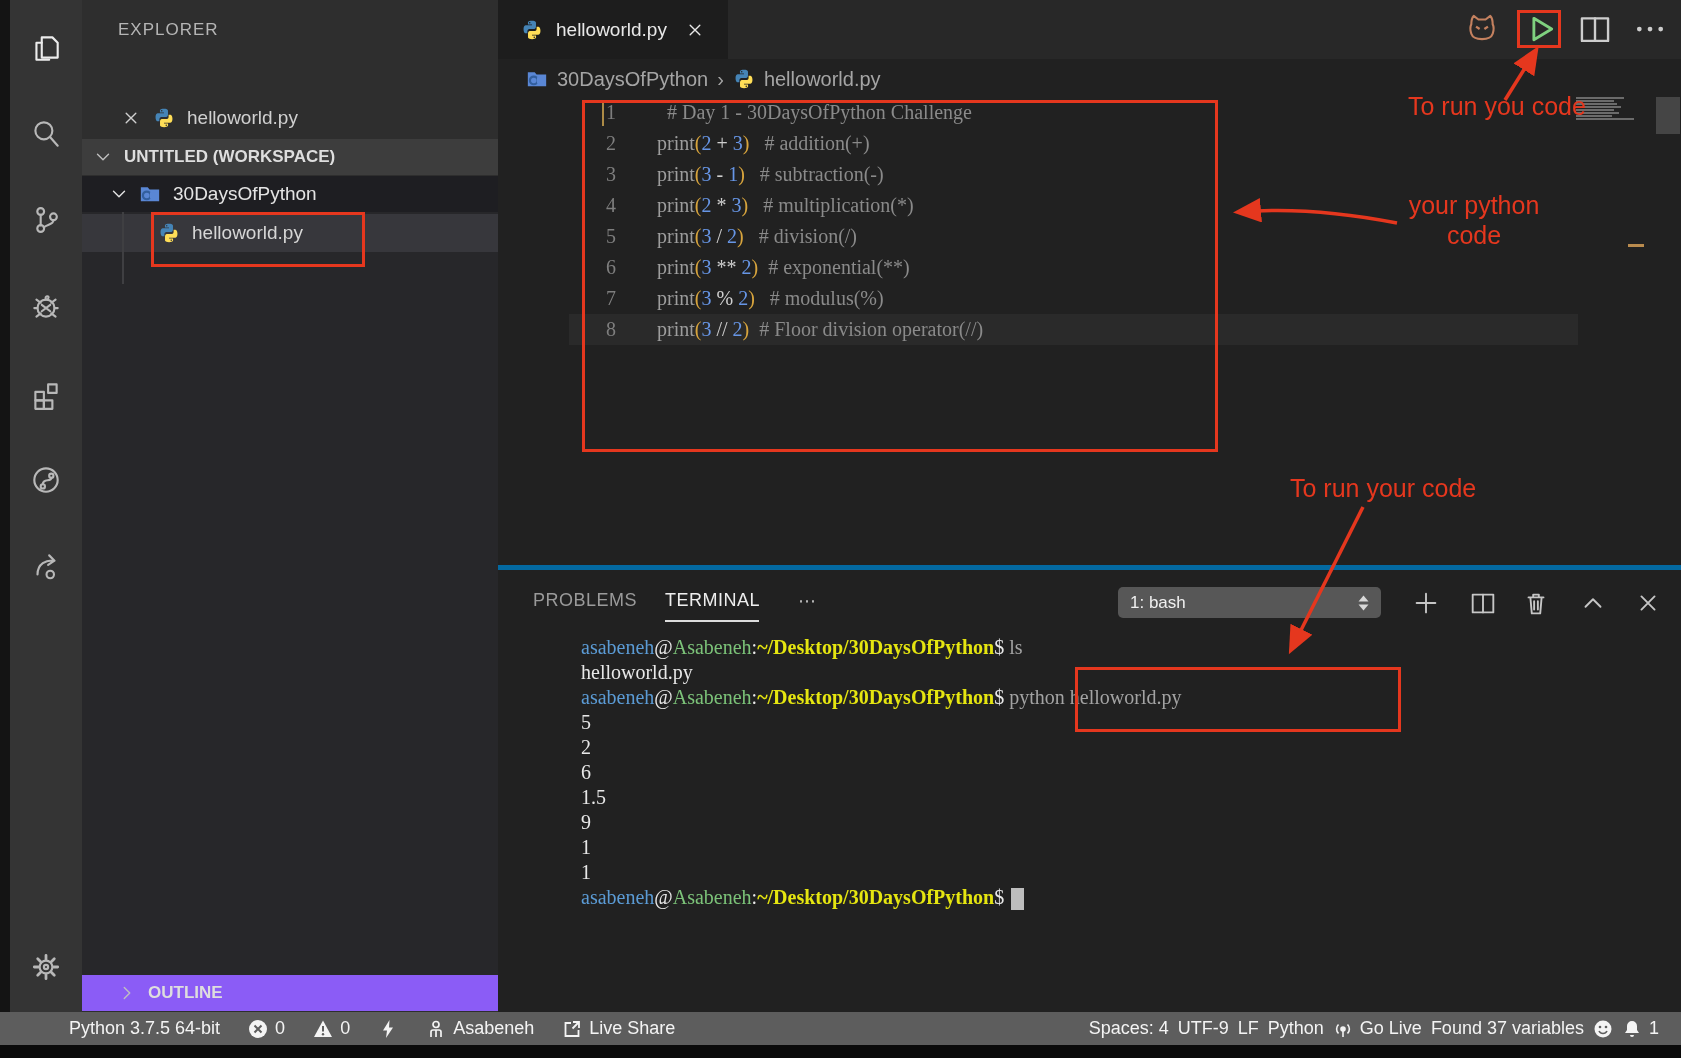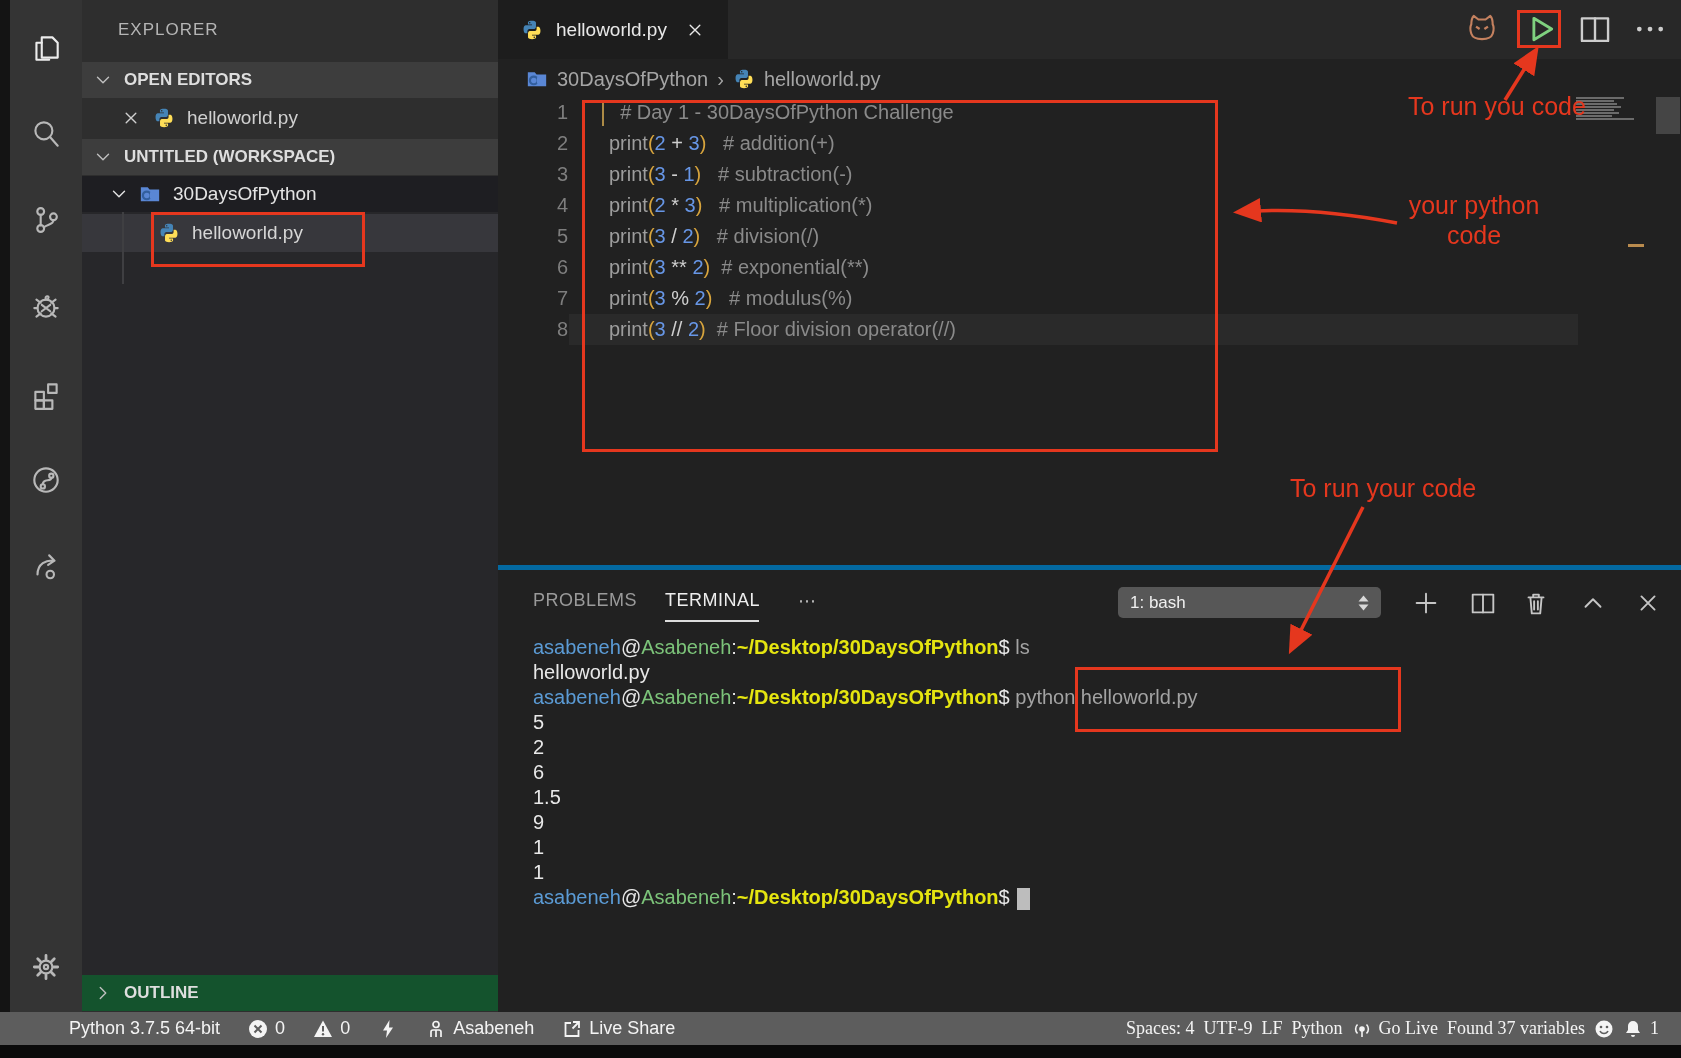--- a/index.html
+++ b/index.html
@@ -2,40 +2,40 @@
 <html><head>
 <meta charset="utf-8">
 <style>
   * { margin:0; padding:0; box-sizing:border-box; }
   html,body { background:#000; }
   #app {
     position:relative; width:1681px; height:1058px; overflow:hidden;
     font-family:"Liberation Sans", sans-serif; background:#212121;
     -webkit-font-smoothing:antialiased;
   }
-  .mono { font-family:Liberation Sans, sans-serif; }
+  .mono { font-family:Liberation Serif, serif;margin-left:48px; }
 
   
   #edge-strip { position:absolute; left:0; top:0; width:10px; height:1012px; background:#141414; }
   #activity-bar { position:absolute; left:10px; top:0; width:72px; height:1012px; background:#343434; }
   .act-icon { position:absolute; left:17px; width:38px; height:38px; display:flex; align-items:center; justify-content:center; color:#b8b8b8; }
   .act-icon svg { width:34px; height:34px; }
   .act-icon.active { color:#ececec; }
 
   
   #sidebar { position:absolute; left:82px; top:0; width:416px; height:1012px; background:#2e2e2e; color:#c6c6c6; }
   #sidebar-title { position:absolute; left:36px; top:20px; font-size:17px; letter-spacing:1px; color:#b5b5b5; }
   .side-band { position:absolute; left:0; width:416px; height:36px; background:#3d3d3d; display:flex; align-items:center; color:#dedede; font-weight:bold; font-size:17px; }
   .side-band .chev { margin:0 10px 0 10px; color:#c0c0c0; }
   #open-editor-row { position:absolute; left:0; top:100px; width:416px; height:36px; display:flex; align-items:center; font-size:19px; color:#d0d0d0; }
   #tree-area { position:absolute; left:0; top:176px; width:416px; height:799px; background:#27272a; }
   #folder-row { position:absolute; left:0; top:0; width:416px; height:36px; background:#1e1e22; display:flex; align-items:center; font-size:19px; color:#e4e4e4; }
   #tree-file-row { position:absolute; left:0; top:38px; width:416px; height:38px; background:#37373c; display:flex; align-items:center; font-size:19px; color:#d6d6d6; }
   #indent-guide { position:absolute; left:40px; top:36px; width:2px; height:72px; background:#3f3f42; }
-  #outline-band { position:absolute; top:975px; background:#14532d; }
+  #outline-band { position:absolute; top:975px; background:#8b5cf6;padding-left:24px; }
   .icon16 { width:22px; height:22px; display:inline-flex; }
   .icon16 svg { width:22px; height:22px; }
 
   
   #tabstrip { position:absolute; left:498px; top:0; width:1183px; height:59px; background:#282828; }
   #tab-active { position:absolute; left:0; top:0; width:230px; height:59px; background:#1d1d1d; display:flex; align-items:center; color:#e8e8e8; font-size:19px; }
   .top-icon { position:absolute; top:10px; width:38px; height:38px; display:flex; align-items:center; justify-content:center; color:#cdcdcd; }
   #editor { position:absolute; left:498px; top:59px; width:1183px; height:506px; background:#212121; }
   #breadcrumb { position:absolute; left:28px; top:4px; height:32px; display:flex; align-items:center; gap:9px; color:#a5a5a5; font-size:20px; }
   #line-highlight { position:absolute; left:71px; top:255px; width:1009px; height:31px; background:#2a2a2a; }
@@ -58,21 +58,21 @@
   #shell-select .updown { margin-left:auto; display:flex; flex-direction:column; gap:2px; }
   .ptool { position:absolute; top:18px; width:30px; height:30px; display:flex; align-items:center; justify-content:center; color:#c6c6c6; }
   #terminal-body { position:absolute; left:35px; top:65px; font-size:20px; line-height:25px; color:#e6e6e6; white-space:pre; }
   .t-user { color:#5b9bd5; } .t-host { color:#7cc379; } .t-path { color:#e5e510; font-weight:bold; }
   .t-plain { color:#e8e8e8; } .t-cmd { color:#a3a3a3; }
   .t-cursor { display:inline-block; width:13px; height:22px; background:#bdbdbd; vertical-align:middle; margin-left:2px; }
 
   
   #statusbar { position:absolute; left:0; top:1012px; width:1681px; height:33px; background:#5d5d5d; color:#f4f4f4; font-size:18px; }
   #status-left { position:absolute; left:25px; top:0; height:33px; display:flex; align-items:center; gap:28px;margin-left:44px; }
-  #status-right { position:absolute; right:22px; top:0; height:33px; display:flex; align-items:center; gap:9px;font-family:Liberation Serif, serif; }
+  #status-right { position:absolute; right:22px; top:0; height:33px; display:flex; align-items:center; gap:9px; }
   .status-item { display:flex; align-items:center; gap:7px; white-space:nowrap; }
   .status-item svg { width:20px; height:20px; }
   #black-strip { position:absolute; left:0; top:1045px; width:1681px; height:13px; background:#0a0a0a; }
 
   
   .ann-box { position:absolute; border:3px solid #e5371e; pointer-events:none; }
   .ann-label { position:absolute; color:#e5371e; font-size:25px; pointer-events:none; white-space:nowrap; }
   #arrow-layer { position:absolute; left:0; top:0; width:1681px; height:1058px; pointer-events:none; }
 </style>
 </head>
@@ -136,28 +136,20 @@
           <circle cx="16" cy="16" r="6"></circle>
           <circle cx="16" cy="16" r="2"></circle>
           <path d="M16 5 v4 M16 23 v4 M5 16 h4 M23 16 h4 M8.2 8.2 l2.8 2.8 M21 21 l2.8 2.8 M23.8 8.2 L21 11 M11 21 l-2.8 2.8" stroke-width="2.6"></path>
         </svg>
       </div>
     </nav>
 
   <aside id="sidebar">
     <div id="sidebar-title">EXPLORER</div>
 
-    <div class="side-band" style="top:62px;">
-      <span class="chev icon16">
-          <svg viewBox="0 0 32 32" fill="none" stroke="currentColor" stroke-width="2" stroke-linecap="round" stroke-linejoin="round">
-            <path d="M8 12 L16 20 L24 12"></path>
-          </svg>
-        </span>
-      <span>OPEN EDITORS</span>
-    </div>
 
     <div id="open-editor-row">
       <span class="icon16" style="margin-left:38px;">
           <svg viewBox="0 0 32 32" fill="none" stroke="currentColor" stroke-width="2" stroke-linecap="round" stroke-linejoin="round">
             <path d="M9 9 L23 23 M23 9 L9 23"></path>
           </svg>
         </span>
       <span class="icon16" style="margin-left:11px;">
           <svg viewBox="0 0 32 32">
             <path fill="#4584b6" d="M15.9 2.6c-6.2 0-5.8 2.7-5.8 2.7l0 2.8h5.9v0.9H7.7s-4-0.5-4 5.8c0 6.3 3.5 6.1 3.5 6.1h2.1v-2.9s-0.1-3.5 3.4-3.5h5.8s3.3 0.1 3.3-3.2V5.7s0.5-3.1-5.9-3.1zM12.7 4.5a1.1 1.1 0 1 1 0 2.2 1.1 1.1 0 0 1 0-2.2z"></path>

